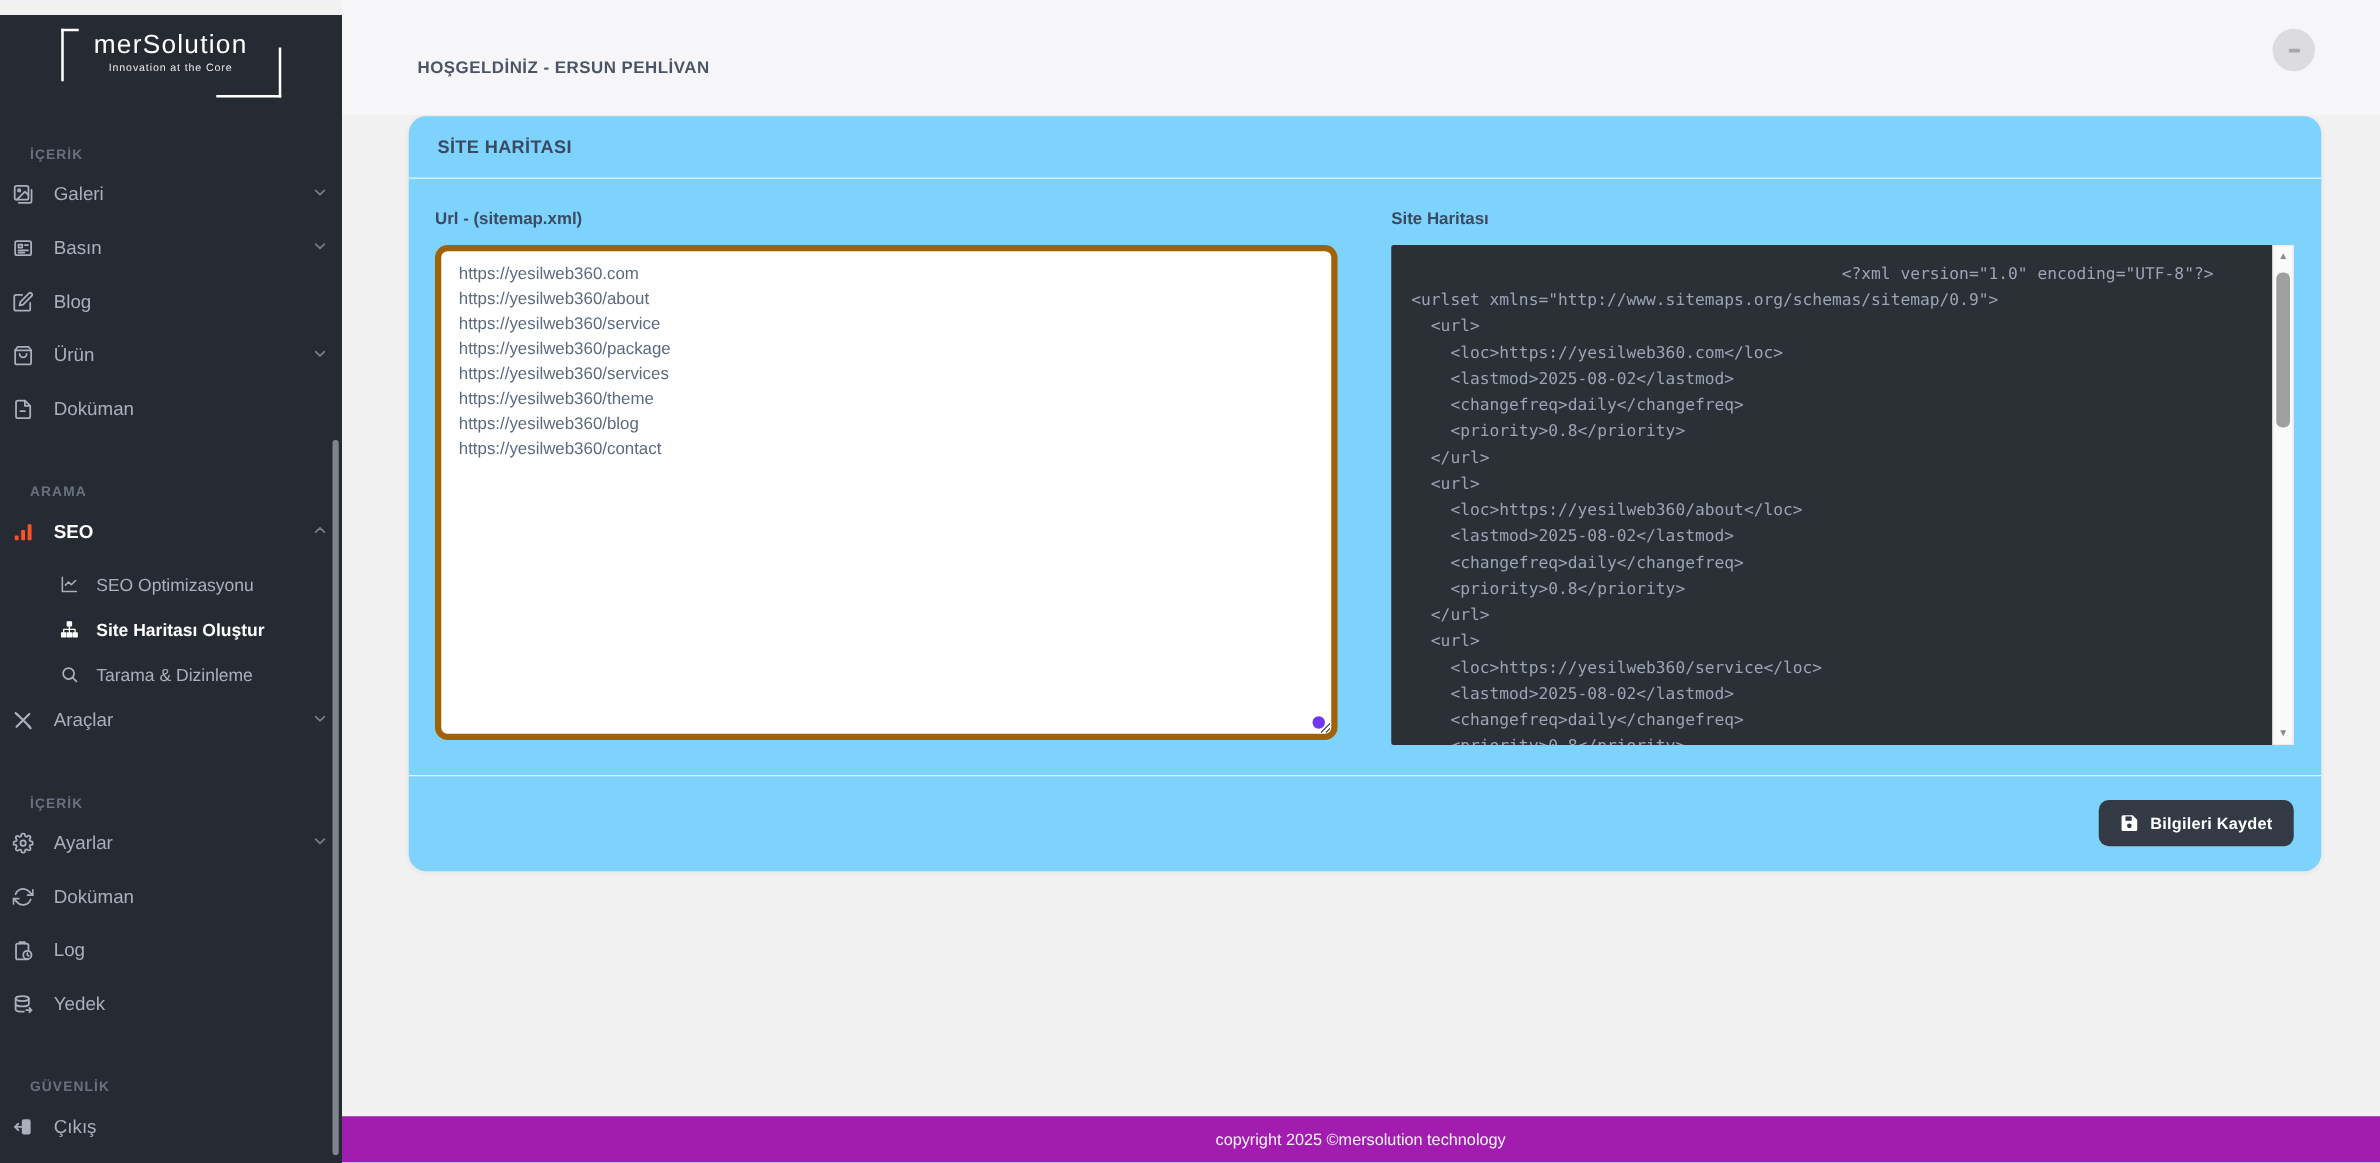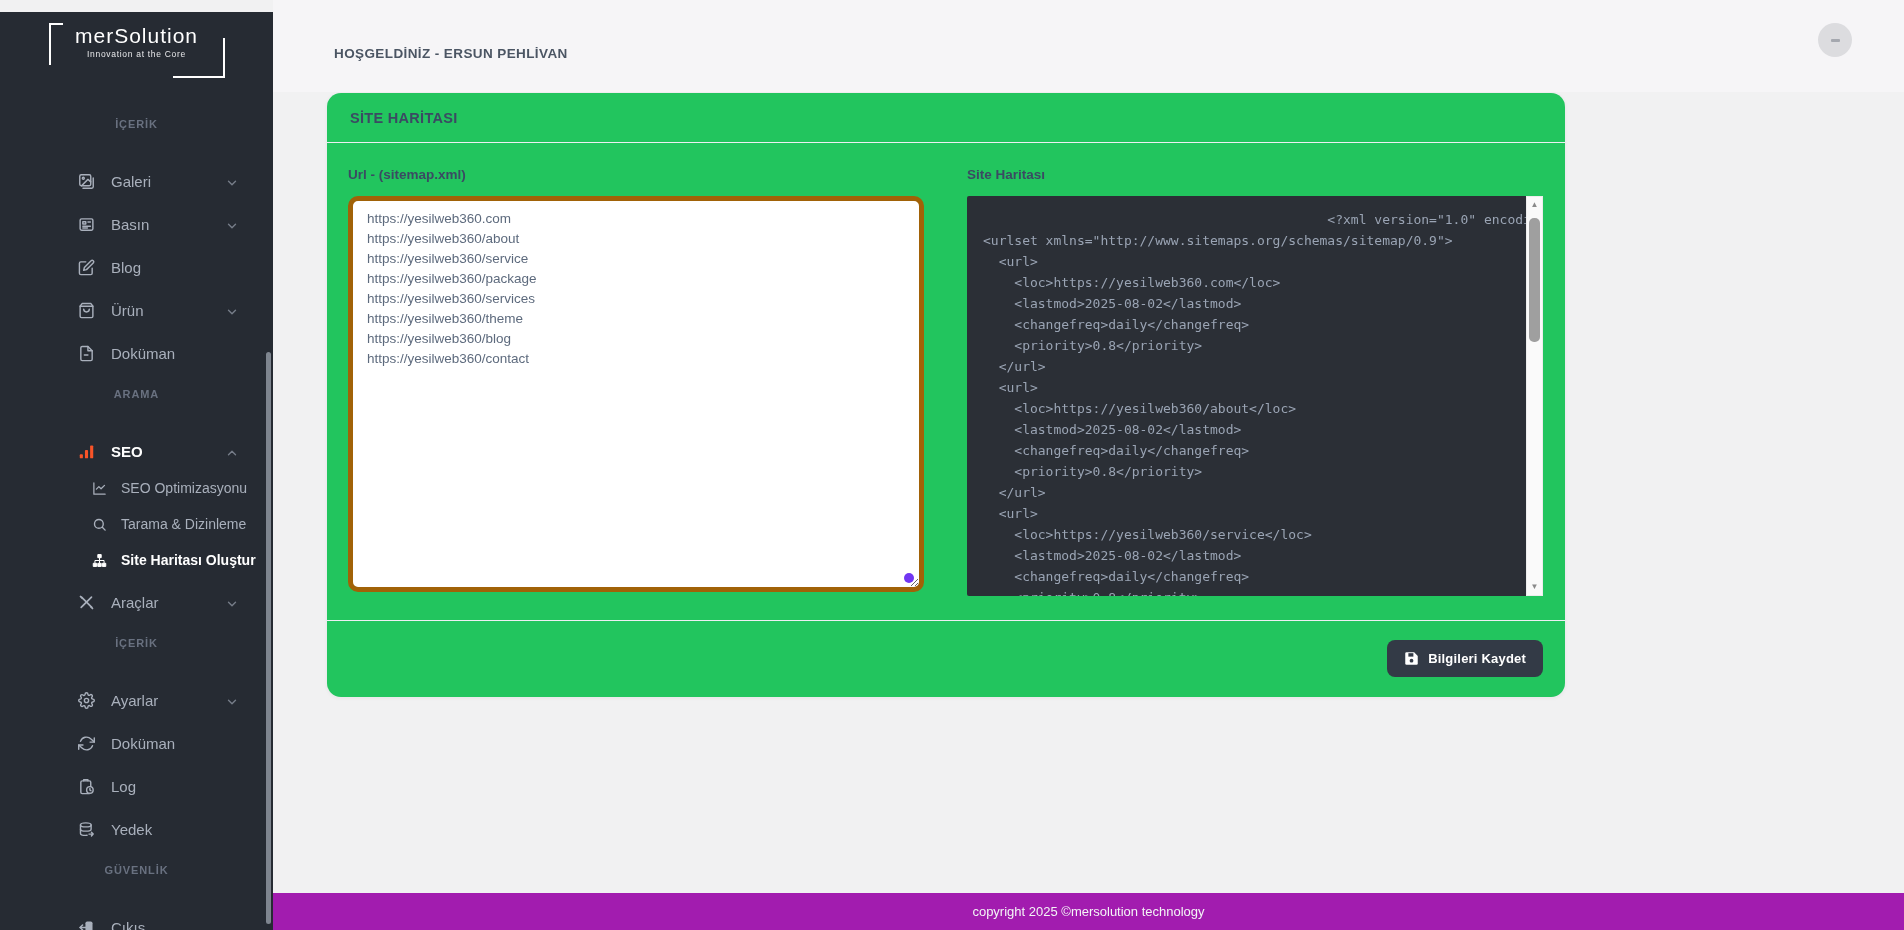--- a/index.html
+++ b/index.html
@@ -7,41 +7,41 @@
 
   
   .sidebar { position:fixed; left:0; top:12px; width:273px; height:930px; background:#262b33; z-index:5; }
   .logo-wrap { height:80px; display:flex; align-items:flex-start; justify-content:center; padding-top:9px; }
   .logo { position:relative; width:176px; height:56px; }
   .logo-bracket-l { position:absolute; left:0; top:2px; width:14px; height:42px; border-left:2px solid #fff; border-top:2px solid #fff; }
   .logo-bracket-r { position:absolute; right:0; top:17px; width:52px; height:40px; border-right:2px solid #fff; border-bottom:2px solid #fff; }
   .logo-title { color:#fff; font-size:21px; font-weight:400; letter-spacing:1px; text-align:center; padding-top:3px; }
   .logo-tagline { color:#e8e9eb; font-size:8.5px; letter-spacing:.7px; text-align:center; margin-top:1px; }
 
-  .nav-title { margin:26px 24px 16px 24px; font-size:11px; font-weight:700; letter-spacing:.9px; color:#697180; height:13px;text-align:center; }
-  .nav-item { height:43px; display:flex; align-items:flex-end; padding:0 34px; color:#a9b0bc; font-size:15px; cursor:pointer;margin-left:44px; }
+  .nav-title { margin:26px 24px 16px 24px; font-size:11px; font-weight:700; letter-spacing:.9px; color:#697180; height:13px; }
+  .nav-item { height:43px; display:flex; align-items:flex-start; padding:0 10px; color:#a9b0bc; font-size:15px; cursor:pointer; }
   .nav-item .mi { width:17px; height:17px; margin-right:16px; flex:0 0 auto; }
   .nav-item .lbl { flex:1; white-space:nowrap; }
   .chev { width:14px; height:14px; color:#767d89; flex:0 0 auto; }
   .nav-sub .nav-item { height:36px; padding-left:48px; font-size:14px; }
   .nav-sub .mi { width:15px; height:15px; margin-right:14px; }
   .nav-item.active-parent .lbl, .nav-item.active .lbl { color:#fff; font-weight:700; }
   .nav-item.active .mi { color:#fff; }
   .seo-icon { color:#f95428; }
   .side-scroll-thumb { position:absolute; right:2px; top:340px; width:5px; height:572px; background:#7e858f; border-radius:3px; }
 
   
   .main { margin-left:273px; width:1631px; height:930px; display:flex; flex-direction:column; }
   .topbar { height:92px; background:#f6f5f7; position:relative; flex:0 0 auto; }
   .welcome { position:absolute; left:61px; top:46px; font-size:13.5px; font-weight:700; letter-spacing:.4px; color:#4b5563; }
   .avatar { position:absolute; right:52px; top:23px; width:34px; height:34px; border-radius:50%; background:#dcdcdf; display:flex; align-items:center; justify-content:center; cursor:pointer; }
   .avatar-mark { width:9px; height:3px; background:#8d919a; border-radius:1px; opacity:.7; }
 
   .content { flex:1; background:#f1f1f2; }
-  .card { width:1238px; margin-left:54px; margin-top:1px; background:#22c55e; border-radius:14px; box-shadow:0 1px 4px rgba(30,35,50,.06); overflow:hidden; }
+  .card { width:1530px; margin-left:54px; margin-top:1px; background:#7dd3fc; border-radius:14px; box-shadow:0 1px 4px rgba(30,35,50,.06); overflow:hidden; }
   .card-header { height:50px; display:flex; align-items:center; padding:0 23px; border-bottom:1px solid #edeff3; }
   .card-title { font-size:14.5px; font-weight:700; letter-spacing:.3px; color:#3b4a63; }
   .card-body { display:flex; gap:43px; padding:24px 22px 24px 21px; }
   .col { flex:1; min-width:0; }
   .field-label { font-size:13.5px; font-weight:700; color:#3b4a63; margin-bottom:12px; height:17px; }
 
   .ta-wrap { position:relative; }
   textarea.urls { display:block; width:100%; height:396px; border:5px solid #a16207; border-radius:10px; padding:8px 14px;
     font-family:"Liberation Sans", sans-serif; font-size:13.5px; line-height:20px; color:#5d6a7d; background:#fff;
     resize:both; outline:none; }
@@ -148,37 +148,37 @@
       </svg>
   </div>
 
   <div class="nav-sub">
     <div class="nav-item">
       <svg class="mi" viewBox="0 0 24 24" fill="none" stroke="currentColor" stroke-width="2" stroke-linecap="round" stroke-linejoin="round">
           <path d="M3 3v18h18"></path>
           <path d="m20 7-5.5 5.5-3.5-3.5L7 13"></path>
         </svg>
       <span class="lbl">SEO Optimizasyonu</span>
-    </div>
-    <div class="nav-item">
-      <svg class="mi" viewBox="0 0 24 24" fill="none" stroke="currentColor" stroke-width="2.2" stroke-linecap="round" stroke-linejoin="round">
-          <circle cx="11" cy="11" r="7"></circle>
-          <line x1="16.5" y1="16.5" x2="21" y2="21"></line>
-        </svg>
-      <span class="lbl">Tarama &amp; Dizinleme</span>
     </div>
     <div class="nav-item active">
       <svg class="mi" viewBox="0 0 24 24" fill="currentColor" stroke="currentColor" stroke-width="1.6" stroke-linejoin="round">
           <rect x="9.3" y="2.5" width="5.4" height="5"></rect>
           <rect x="2" y="16.5" width="5.4" height="5"></rect>
           <rect x="9.3" y="16.5" width="5.4" height="5"></rect>
           <rect x="16.6" y="16.5" width="5.4" height="5"></rect>
           <path fill="none" d="M12 7.5v4.5M12 12H4.7v4.5M12 12h7.3v4.5M12 12v4.5"></path>
         </svg>
       <span class="lbl">Site Haritası Oluştur</span>
+    </div>
+    <div class="nav-item">
+      <svg class="mi" viewBox="0 0 24 24" fill="none" stroke="currentColor" stroke-width="2.2" stroke-linecap="round" stroke-linejoin="round">
+          <circle cx="11" cy="11" r="7"></circle>
+          <line x1="16.5" y1="16.5" x2="21" y2="21"></line>
+        </svg>
+      <span class="lbl">Tarama &amp; Dizinleme</span>
     </div>
   </div>
 
   <div class="nav-item">
     <svg class="mi" viewBox="0 0 24 24" fill="none" stroke="currentColor" stroke-width="2.4" stroke-linecap="round" stroke-linejoin="round">
         <path d="M5 4.5 19.5 19"></path>
         <path d="M19 4.5 4.5 19"></path>
         <path d="M3.5 3.5 6 6"></path>
         <path d="M18 18l2.5 2.5"></path>
       </svg>

